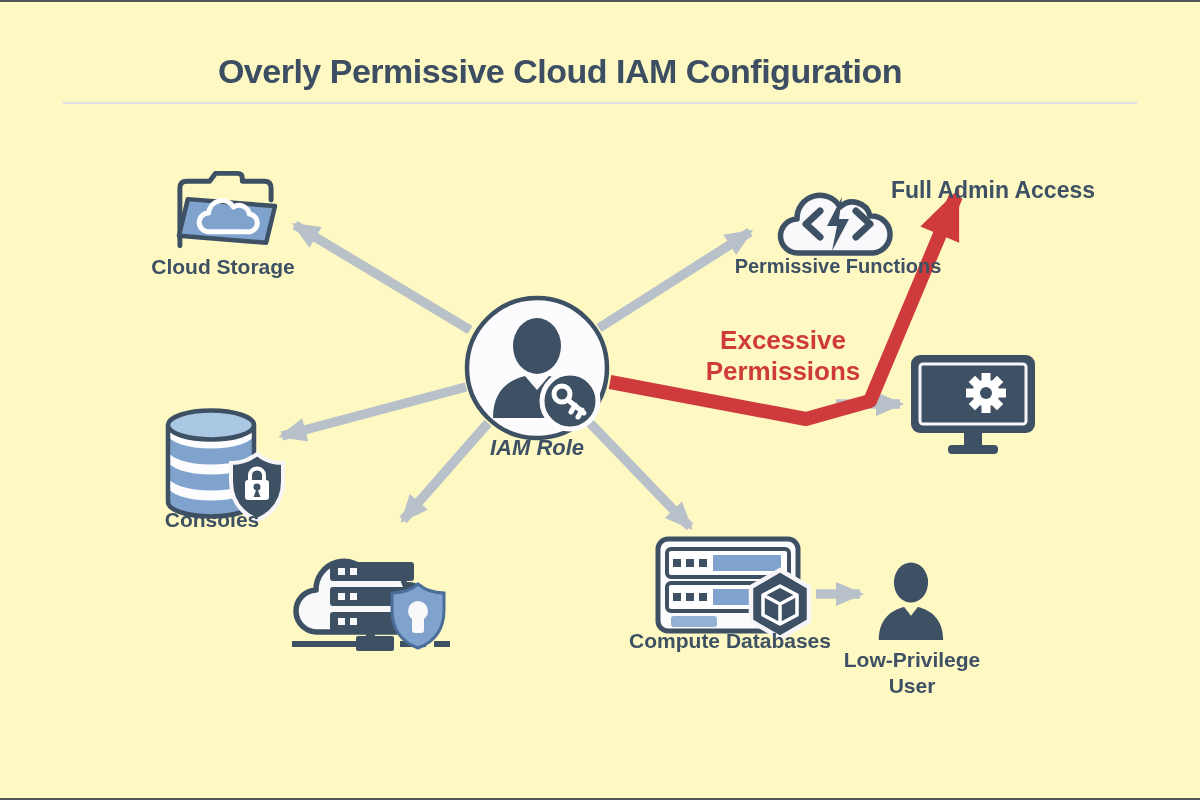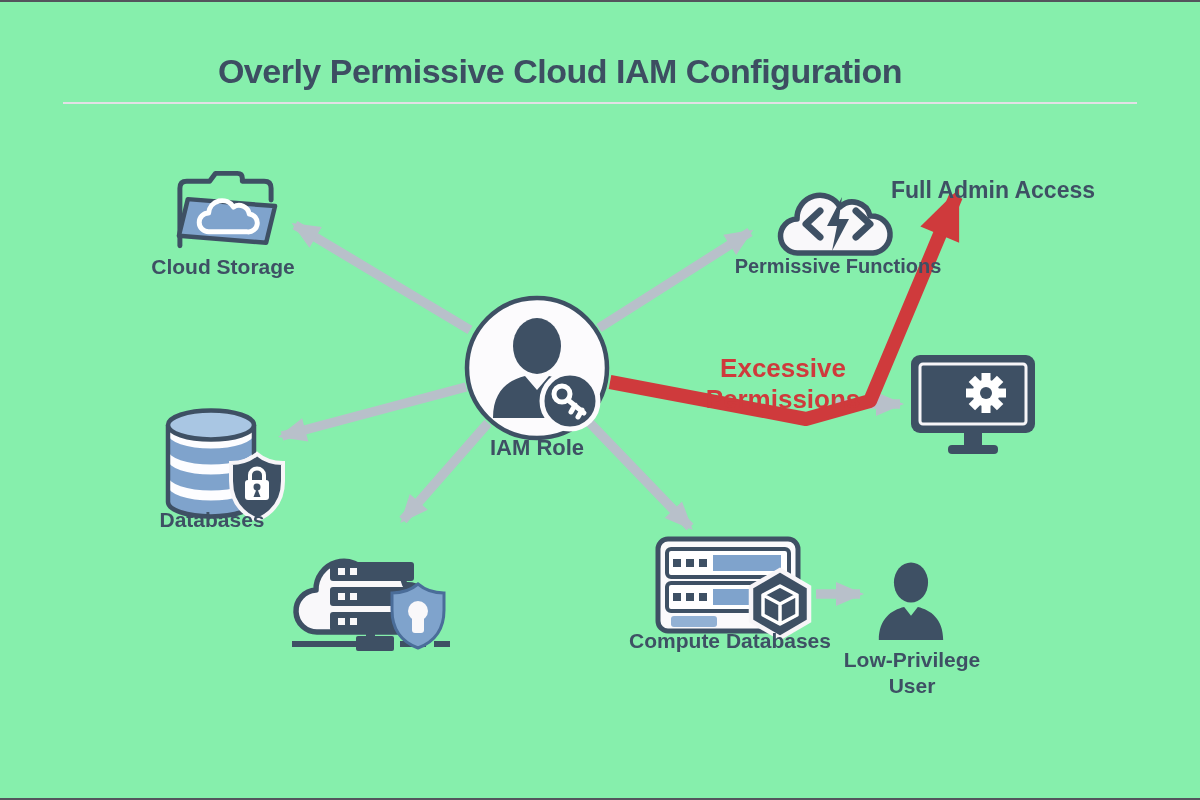--- a/index.html
+++ b/index.html
@@ -1,36 +1,36 @@
 <!DOCTYPE html>
 <html><head>
 <meta charset="utf-8">
 <style>
   html,body{margin:0;padding:0;background:#e9e7ec;}
   .canvas{
     position:relative;width:1200px;height:800px;margin:0 auto;
-    background:#86efac;overflow:hidden;box-sizing:border-box;
+    background:#fef9c3;overflow:hidden;box-sizing:border-box;
     border-top:2px solid #54545d;border-bottom:2px solid #54545d;
     font-family:"Liberation Sans", sans-serif;
     padding-left:40px;
   }
   .title{
     position:absolute;left:60px;width:1000px;top:50px;text-align:center;
     font-size:34px;font-weight:bold;color:#3d4e62;letter-spacing:-0.5px;
   }
   .divider{position:absolute;left:63px;right:63px;top:100px;height:2px;background:#e3e0e6;}
   .arrows{position:absolute;left:0;top:0;z-index:1;}
   .node{position:absolute;z-index:2;}
   .lbl{
     position:absolute;z-index:3;transform:translateX(-50%);
     color:#3e5064;font-weight:bold;white-space:nowrap;text-align:center;
     font-size:21px;
   }
   .lbl.wrap{white-space:normal;line-height:1.22;}
-  .lbl.red{color:#cf3a3c;font-size:26px;line-height:1.18;white-space:normal;margin-top:28px;}
+  .lbl.red{color:#cf3a3c;font-size:26px;line-height:1.18;white-space:normal;}
   .lbl.big{font-size:23px;}
 </style>
 </head>
 <body>
 
 <div class="canvas">
 
   <div class="title">Overly Permissive Cloud IAM Configuration</div>
   <div class="divider"></div>
 
@@ -60,21 +60,21 @@
       <circle cx="74" cy="74" r="70" fill="#fcfbfd" stroke="#3e5064" stroke-width="4.5"></circle>
       <ellipse cx="74" cy="52" rx="24" ry="28" fill="#3e5064"></ellipse>
       <path d="M30,124 C30,96 46,86 62,82 L74,96 L86,82 C102,86 118,96 118,124 Z" fill="#3e5064"></path>
       <g>
         <circle cx="107" cy="107" r="28" fill="#3e5064" stroke="#fcfbfd" stroke-width="5"></circle>
         <circle cx="99" cy="100" r="8" fill="none" stroke="#ffffff" stroke-width="5"></circle>
         <path d="M105,106 L121,119 M112,111 L108,118 M119,116 L115,123" stroke="#ffffff" stroke-width="5" stroke-linecap="round" fill="none"></path>
       </g>
     </svg>
   </div>
-  <div class="lbl" style="left:537px;top:433px;font-size:22px;">IAM Role</div>
+  <div class="lbl" style="left:537px;top:433px;font-size:22px;font-style:italic;">IAM Role</div>
 
   <div class="node" style="left:168px;top:166px;">
     <svg width="114" height="92" viewBox="0 0 115 92">
       <path d="M12,78 L12,20 Q12,13 19,13 L42,13 L48,5 L70,5 Q75,5 75,10 L75,13 L97,13 Q104,13 104,20 L104,32" fill="none" stroke="#3e5064" stroke-width="5" stroke-linejoin="round" stroke-linecap="round"></path>
       <path d="M20,31 L108,38 L99,75 L11,68 Z" fill="#7fa3cc" stroke="#3e5064" stroke-width="4.5" stroke-linejoin="round"></path>
       <path d="M41,64 a9.5,9.5 0 0 1 0,-19 a13.5,13.5 0 0 1 25,-6 a10.5,10.5 0 0 1 16,7 a9,9 0 0 1 -2,18 z" fill="none" stroke="#ffffff" stroke-width="5" stroke-linejoin="round"></path>
     </svg>
   </div>
   <div class="lbl" style="left:223px;top:253px;">Cloud Storage</div>
 
@@ -121,21 +121,21 @@
       <ellipse cx="48" cy="17" rx="43" ry="14.5" fill="#a9c6e3" stroke="#3e5064" stroke-width="4.5"></ellipse>
       <g transform="translate(64,46)">
         <path d="M30,0 C37,6 47,9 56,9 L56,27 C56,47 46,59 30,66 C14,59 4,47 4,27 L4,9 C13,9 23,6 30,0 Z" fill="#3e5064" stroke="#f7f5f8" stroke-width="4"></path>
         <path d="M23,26 v-5 a7,6.5 0 0 1 14,0 v5" fill="none" stroke="#ffffff" stroke-width="4"></path>
         <rect x="18" y="26" width="24" height="20" rx="3" fill="#ffffff"></rect>
         <circle cx="30" cy="33" r="3.5" fill="#3e5064"></circle>
         <path d="M30,34 l-3.5,9 h7 Z" fill="#3e5064"></path>
       </g>
     </svg>
   </div>
-  <div class="lbl" style="left:212px;top:506px;">Databases</div>
+  <div class="lbl" style="left:212px;top:506px;">Consoles</div>
 
   <div class="node" style="left:278px;top:520px;">
     <svg width="185" height="132" viewBox="0 0 185 132">
       <path d="M40,110 a21,21 0 0 1 -2,-42 a28,28 0 0 1 52,-15 a22,22 0 0 1 37,10 a20,20 0 0 1 5,47 z" fill="#f9f8fa" stroke="#3e5064" stroke-width="5.5" stroke-linejoin="round"></path>
       <g>
         <rect x="52" y="40" width="84" height="19" rx="3" fill="#3e5064"></rect>
         <rect x="52" y="65" width="84" height="19" rx="3" fill="#3e5064"></rect>
         <rect x="52" y="90" width="84" height="19" rx="3" fill="#3e5064"></rect>
         <g fill="#f9f8fa">
           <rect x="60" y="46" width="7" height="7"></rect>

